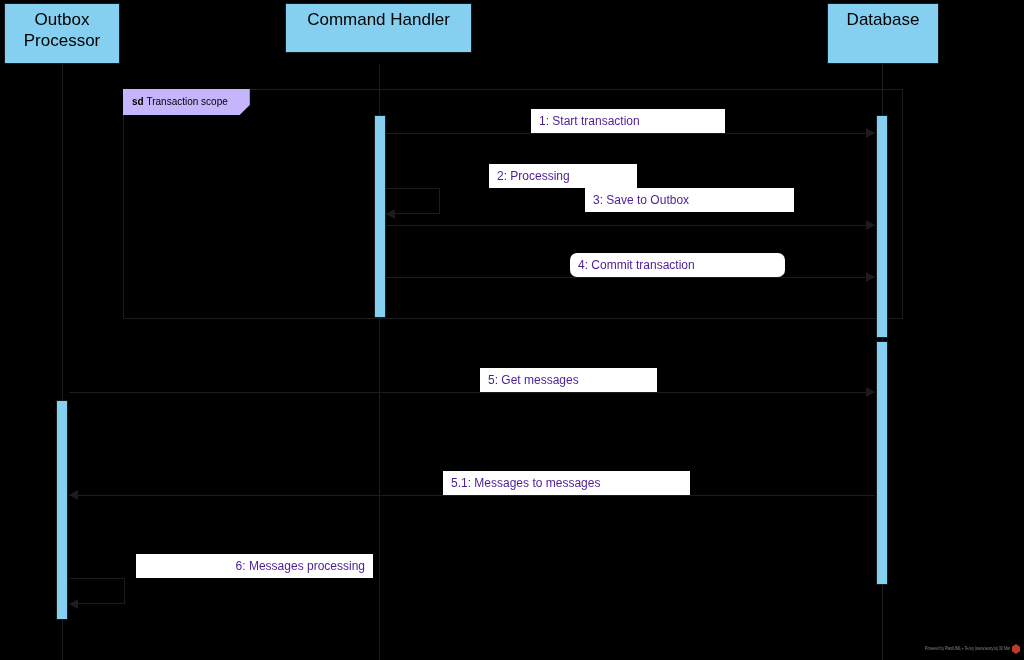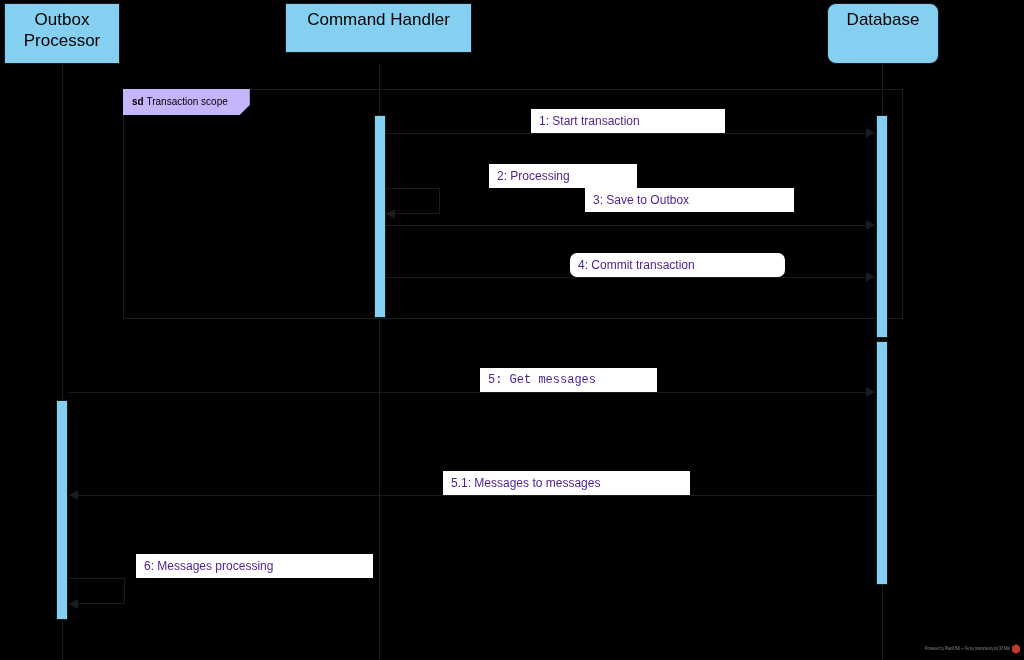--- a/index.html
+++ b/index.html
@@ -138,21 +138,21 @@
   <div class="lifeline" style="left:379px; top:64px; height:596px;"></div>
   <div class="lifeline" style="left:882px; top:64px; height:596px;"></div>
 
   <div class="frame-box" style="left:123px; top:89px; width:780px; height:230px;"></div>
 
   <div class="participant" style="left:4px; top:3px; width:116px; height:61px;">Outbox
 Processor</div>
 
   <div class="participant" style="left:285px; top:3px; width:187px; height:50px;">Command Handler</div>
 
-  <div class="participant" style="left:827px; top:3px; width:112px; height:61px;border-radius:9px;">Database</div>
+  <div class="participant" style="left:827px; top:3px; width:112px; height:61px;">Database</div>
 
   <div class="frame-tab" style="left:123px; top:89px; height:26px;">
     <b>sd</b><span>&nbsp;</span><span>Transaction scope</span>
   </div>
 
   <div class="activation" style="left:374px; top:115px; width:12px; height:203px;"></div>
   <div class="activation" style="left:876px; top:115px; width:12px; height:223px;"></div>
   <div class="activation" style="left:876px; top:341px; width:12px; height:244px;"></div>
   <div class="activation" style="left:56px; top:400px; width:12px; height:220px;"></div>
 
@@ -167,28 +167,28 @@
   <div class="msg-line" style="left:386px; top:225px; width:489px;"></div>
   <div class="msg-head right" style="left:866px; top:220px;"></div>
   <div class="msg-label" style="left:585px; top:188px; width:209px;">3: Save to Outbox</div>
 
   <div class="msg-line" style="left:386px; top:277px; width:489px;"></div>
   <div class="msg-head right" style="left:866px; top:272px;"></div>
   <div class="msg-label" style="left:570px; top:253px; width:215px;border-radius:7px;">4: Commit transaction</div>
 
   <div class="msg-line" style="left:69px; top:392px; width:806px;"></div>
   <div class="msg-head right" style="left:866px; top:387px;"></div>
-  <div class="msg-label" style="left:480px; top:368px; width:177px;font-family:Liberation Mono, monospace;">5: Get messages</div>
+  <div class="msg-label" style="left:480px; top:368px; width:177px;">5: Get messages</div>
 
   <div class="msg-line" style="left:69px; top:495px; width:806px;"></div>
   <div class="msg-head left" style="left:69px; top:490px;"></div>
   <div class="msg-label" style="left:443px; top:471px; width:247px;">5.1: Messages to messages</div>
 
   <div class="self-loop" style="left:69px; top:578px; width:56px; height:26px;"></div>
   <div class="msg-head left" style="left:69px; top:599px;"></div>
-  <div class="msg-label" style="left:136px; top:554px; width:237px;">6: Messages processing</div>
+  <div class="msg-label" style="left:136px; top:554px; width:237px;text-align:right;">6: Messages processing</div>
 
   <div id="watermark">
     <span class="wm-text">Powered by PlantUML + Teoxy (www.teoxy.io) 30 Mar</span>
     <span class="wm-mark"></span>
   </div>
 
 </div>
 
 </body></html>

